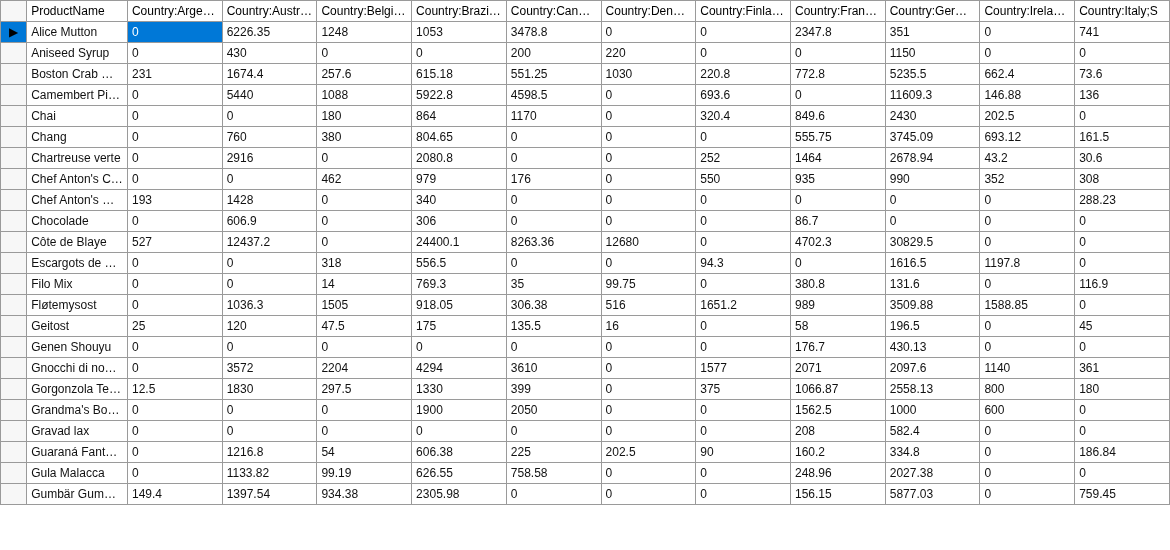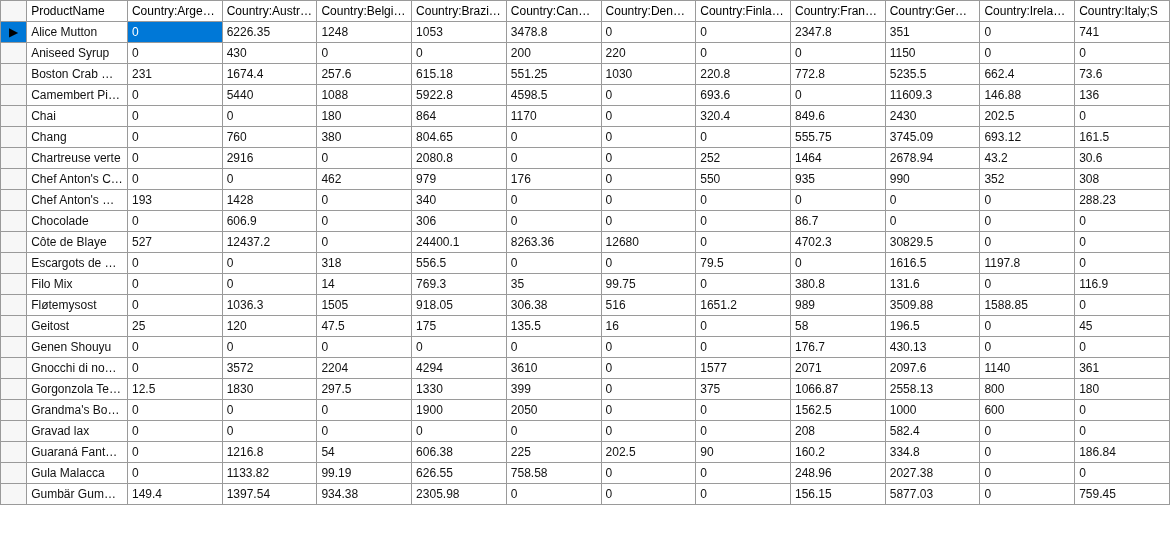--- a/index.html
+++ b/index.html
@@ -262,21 +262,21 @@
         </tr>
         <tr>
           <td class="rowhdr"></td>
           <td>Escargots de Bo...</td>
           <td>0</td>
           <td>0</td>
           <td>318</td>
           <td>556.5</td>
           <td>0</td>
           <td>0</td>
-          <td>79.5</td>
+          <td>94.3</td>
           <td>0</td>
           <td>1616.5</td>
           <td>1197.8</td>
           <td>0</td>
         </tr>
         <tr>
           <td class="rowhdr"></td>
           <td>Filo Mix</td>
           <td>0</td>
           <td>0</td>

